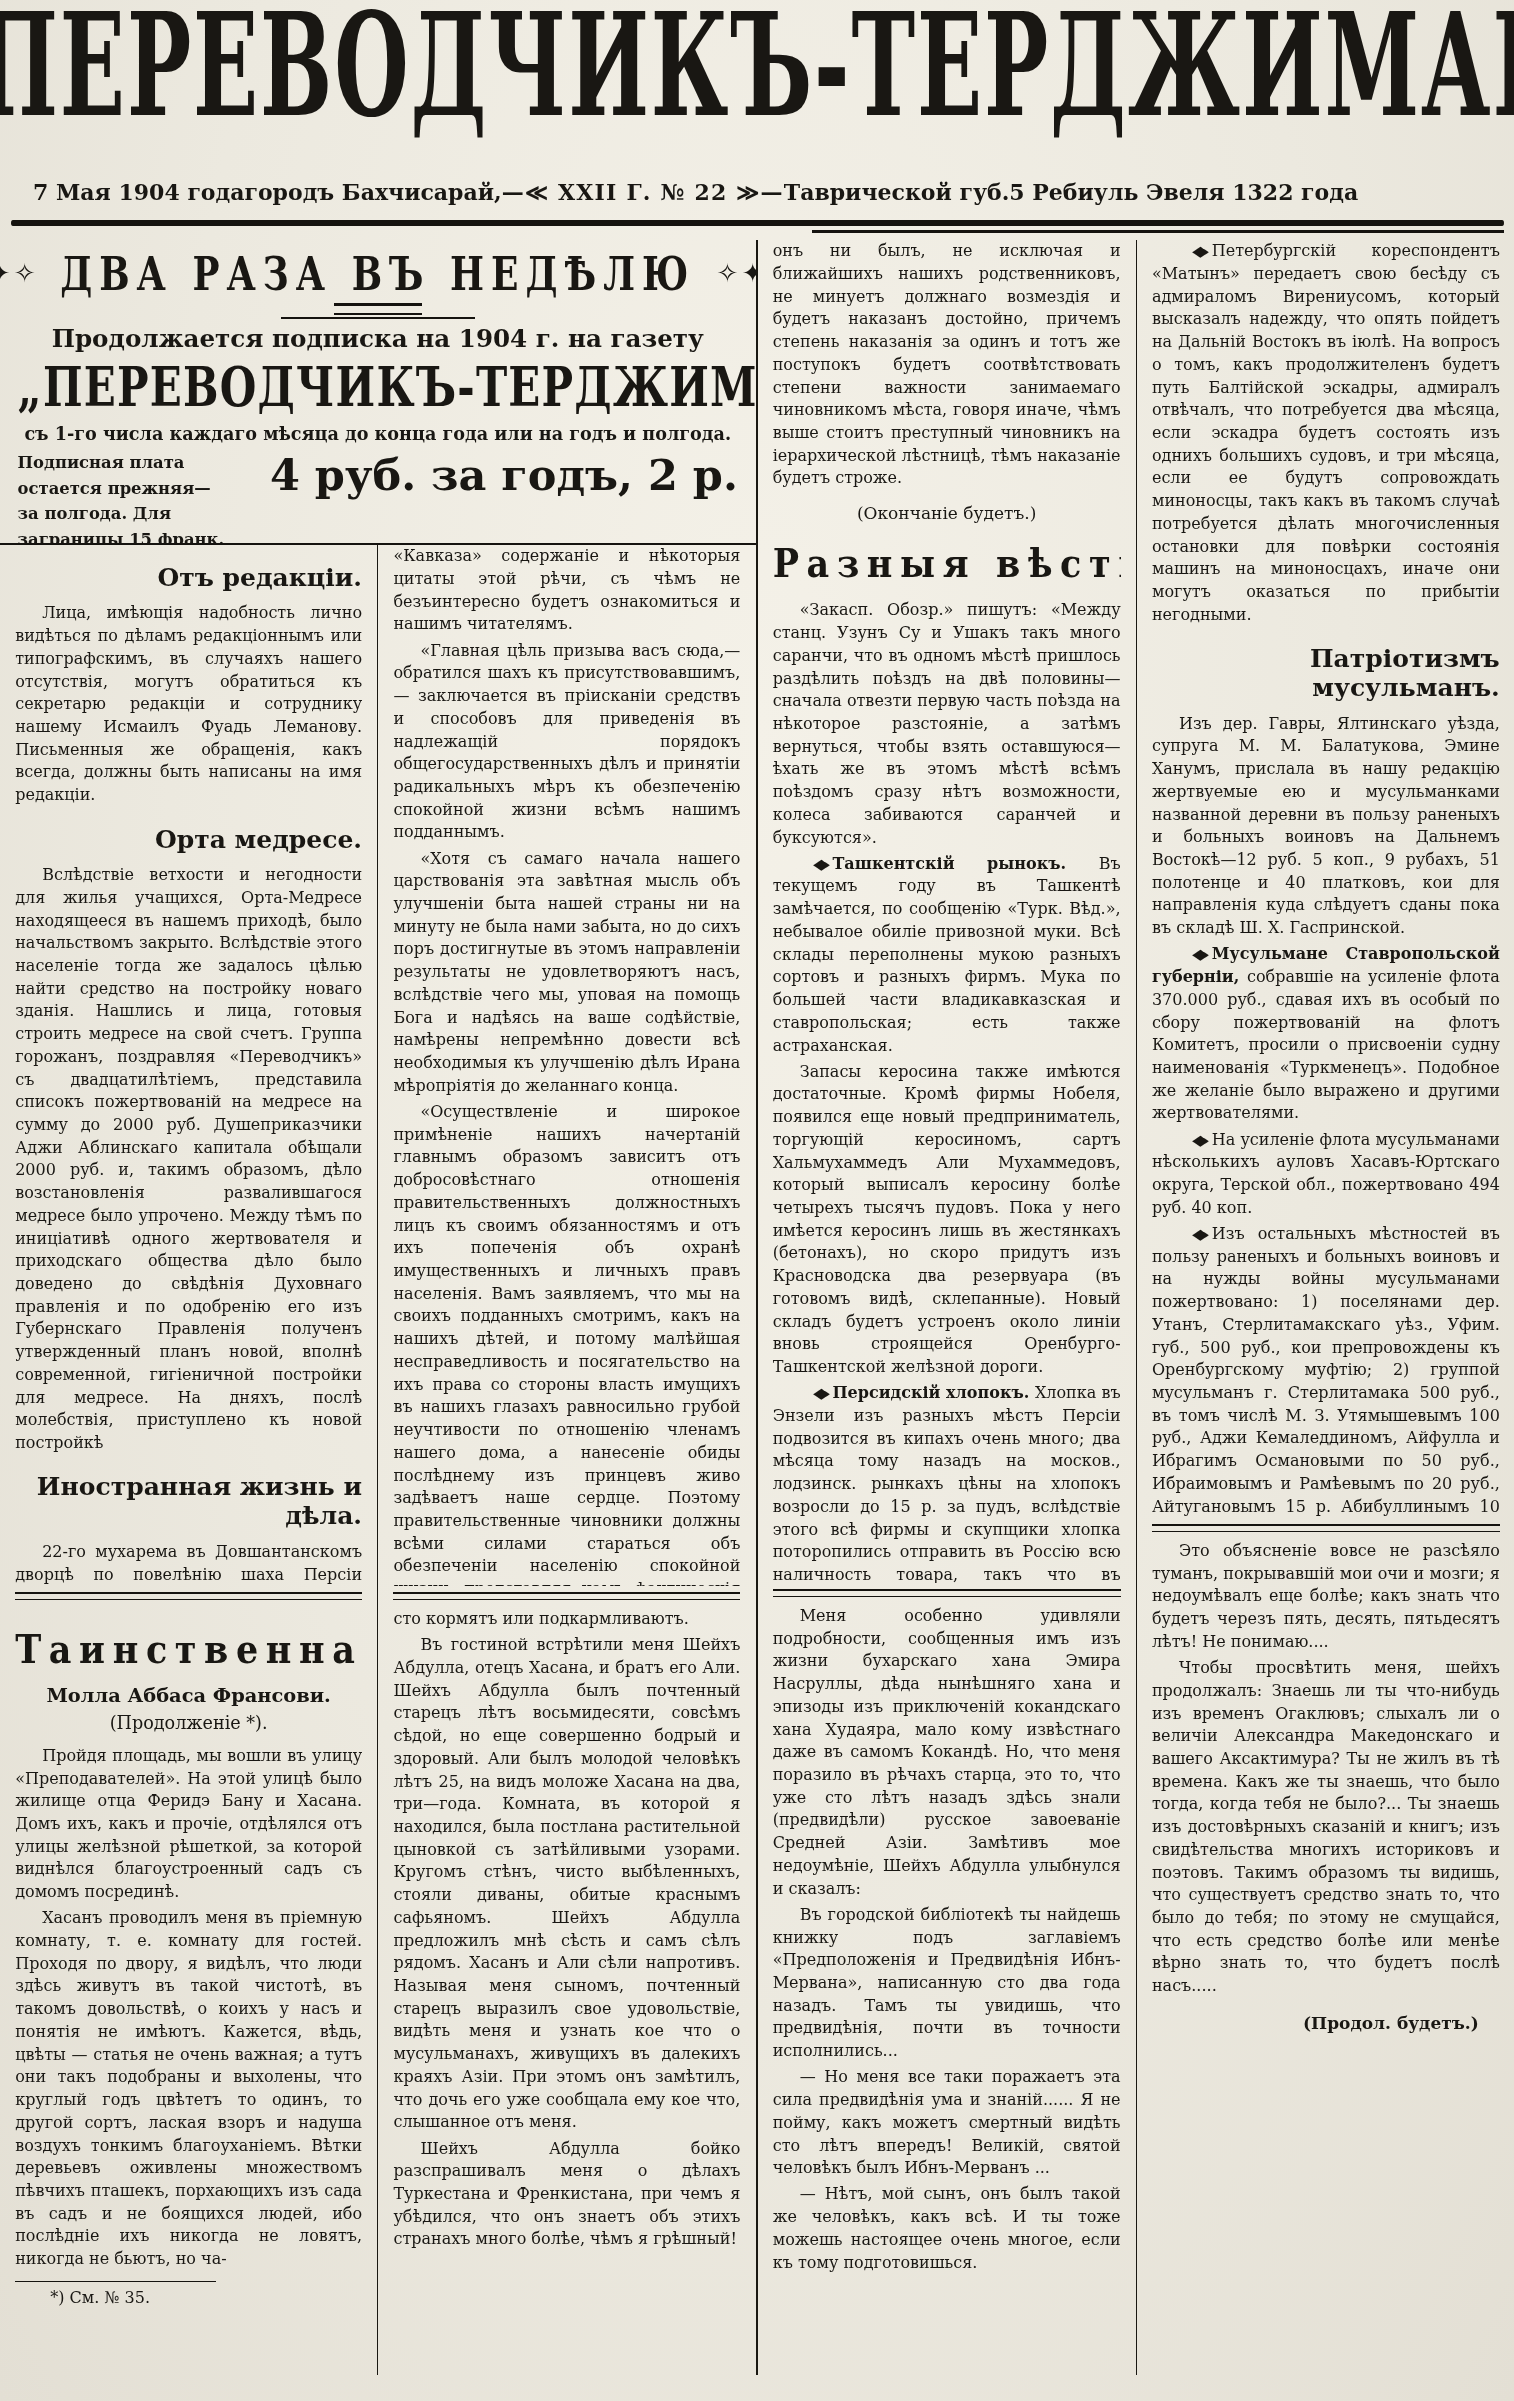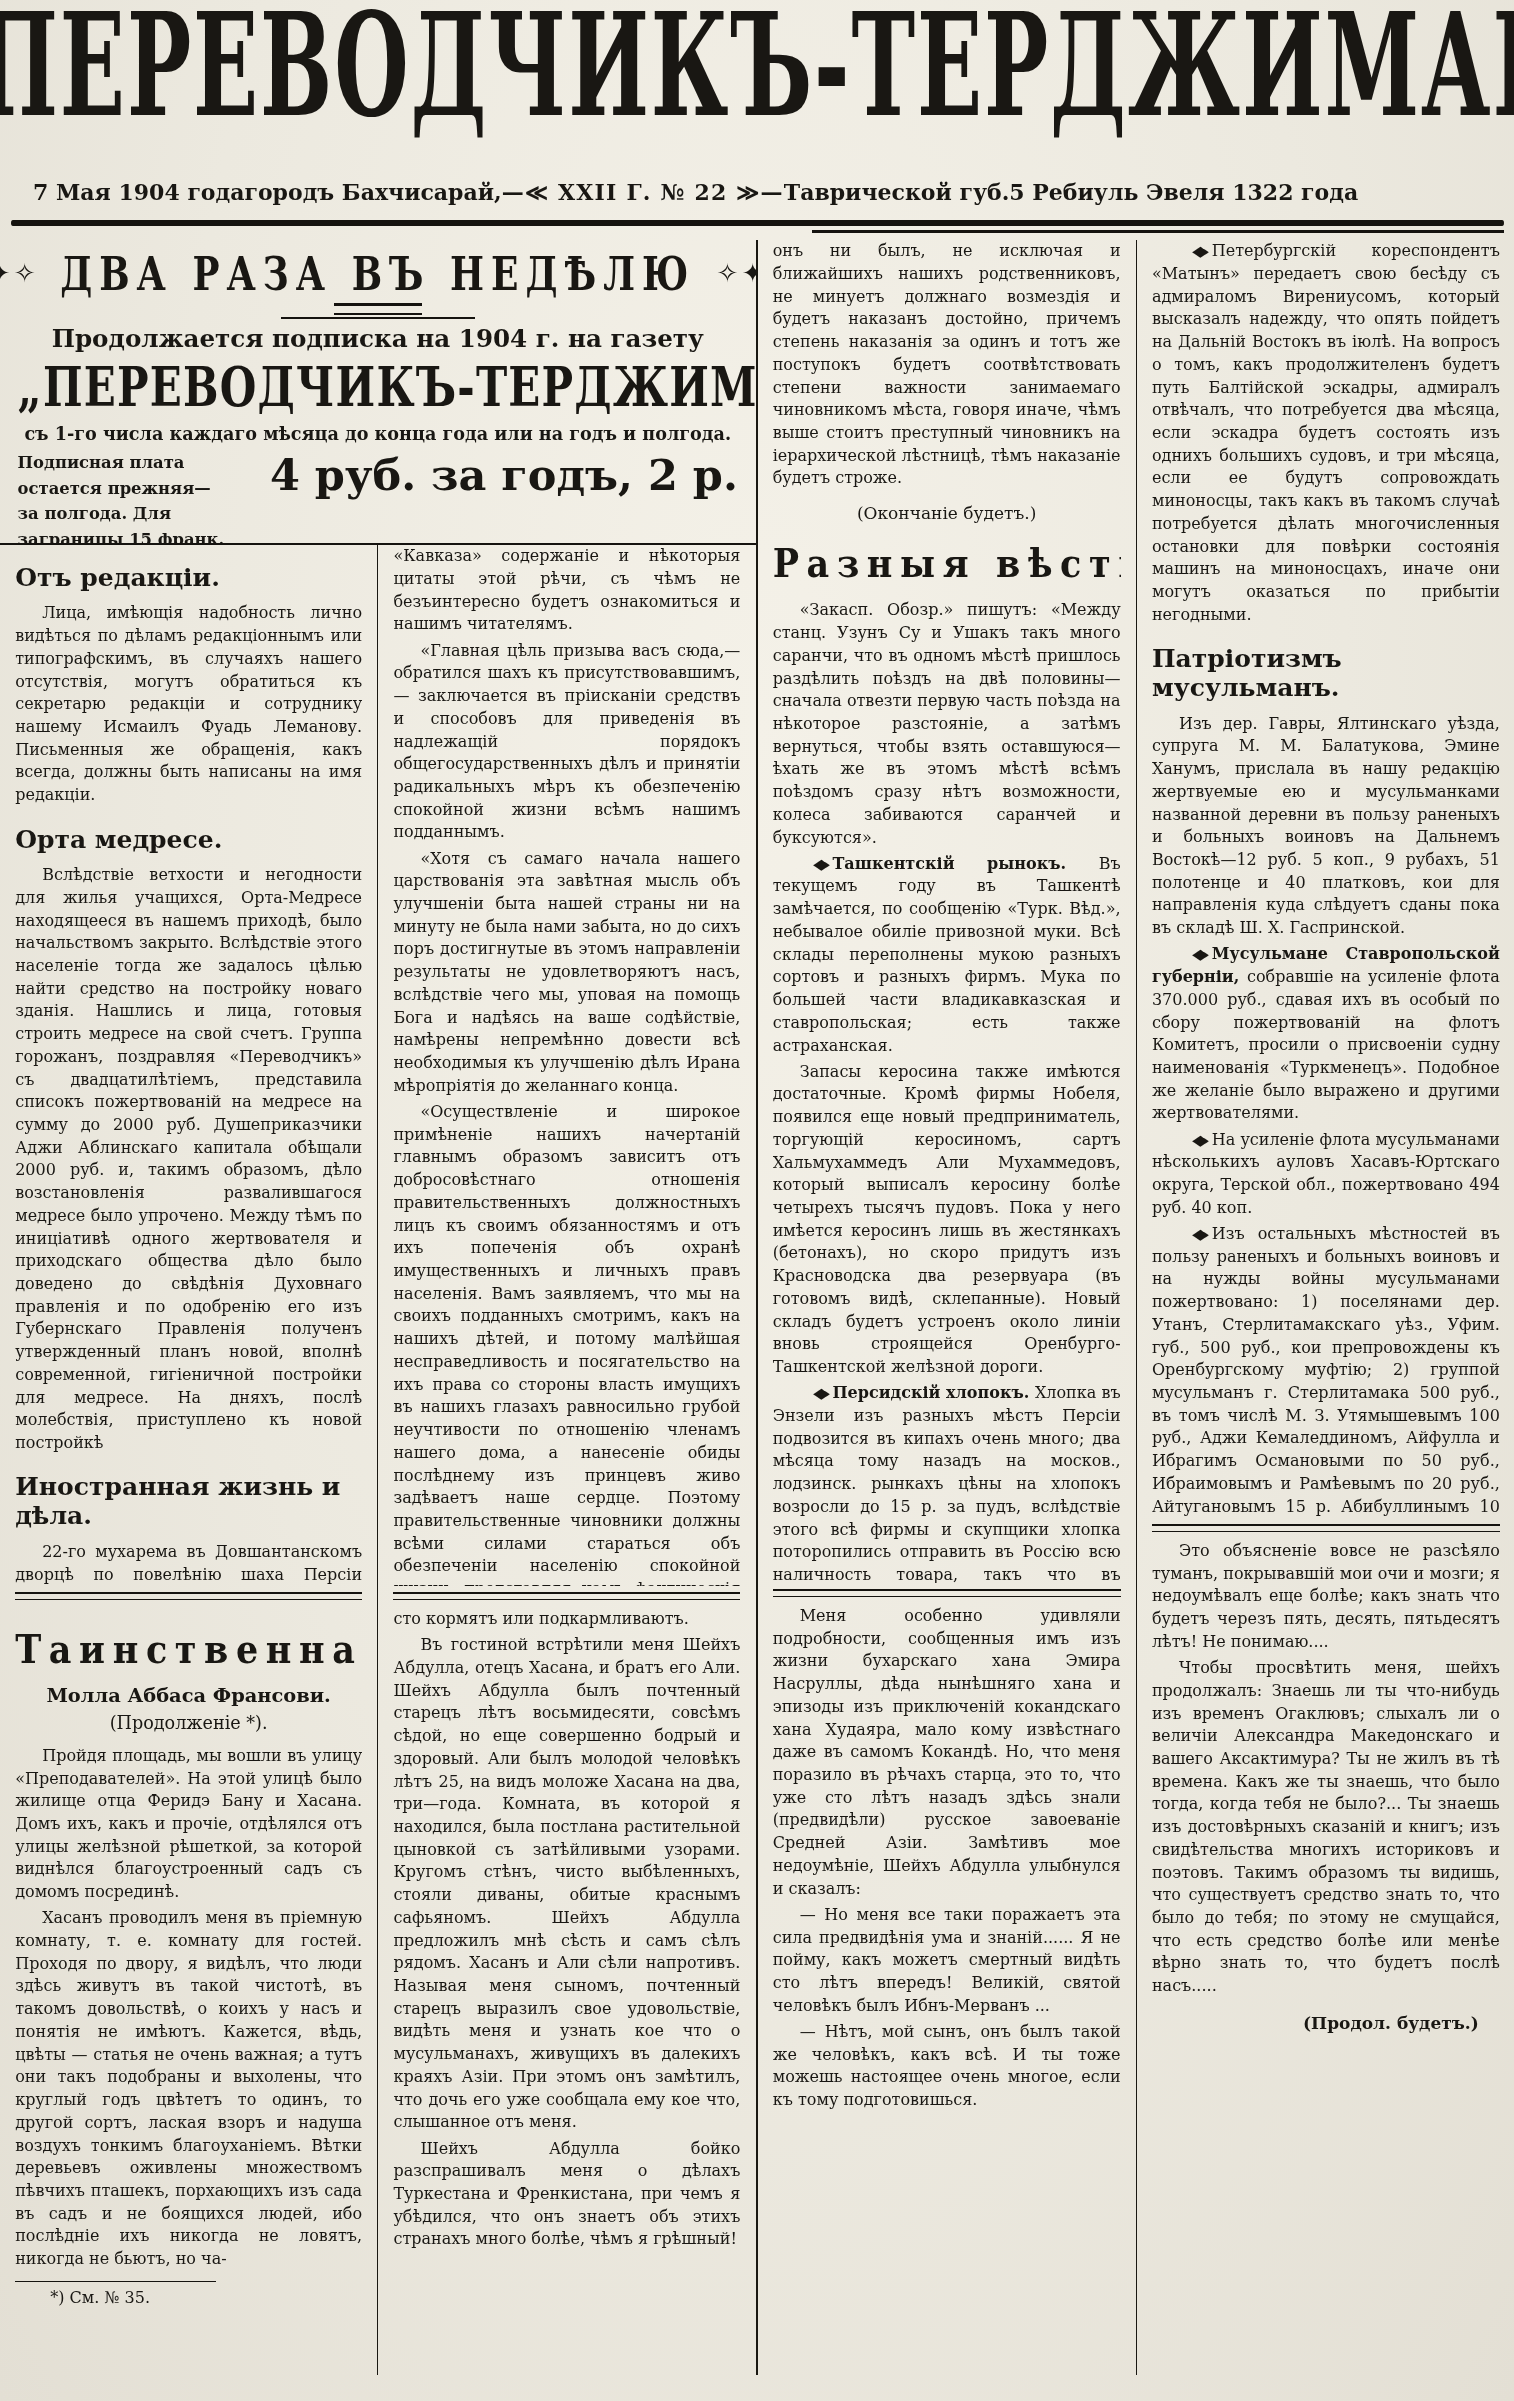--- a/index.html
+++ b/index.html
@@ -62,21 +62,21 @@
   .ad-price-row{display:flex;align-items:flex-start;justify-content:center;gap:15.2px;margin-top:5.9px;}
   .ad-price-left{font-size:16.4px;font-weight:bold;text-align:left;line-height:1.55;}
   .ad-price-big{font-size:43px;font-weight:bold;white-space:nowrap;}
 
   
   .para{font-size:16px;line-height:1.42;text-align:justify;margin:0 0 3.5px 0;text-indent:27px;}
   .para.cont{text-indent:0;}
   .para.item{text-indent:17.6px;}
   .diamond{display:inline-block;transform:scale(1.45,0.95);margin:0 9.4px 0 3.5px;font-size:15.2px;}
   .lead{font-weight:bold;}
-  .art-head{font-size:25px;font-weight:bold;text-align:left;margin:17.6px 0 10.6px 0;}
+  .art-head{font-size:25px;font-weight:bold;text-align:right;margin:17.6px 0 10.6px 0;}
   .sec-head{font-size:35px;font-weight:bold;text-align:center;letter-spacing:7.6px;
             transform:scaleY(1.12);transform-origin:center;margin:20px 0 15.2px 0;white-space:nowrap;}
   .sub-head{font-size:19.4px;font-weight:bold;text-align:center;margin:3.5px 0 5.9px 0;}
   .sub-head.small{font-size:17.6px;font-weight:normal;margin-bottom:11.7px;}
   .center-note{font-size:17px;text-align:center;margin:13px 0 5.9px 0;}
   .right-note{font-size:17px;font-weight:bold;text-align:right;padding-right:21px;margin-top:15.2px;}
   .fn-rule{width:58%;border-top:1.8px solid #15130f;margin:10.6px 0 5.9px 0;}
   .footnote{font-size:16px;text-indent:35px;}
   .rule-dbl{border-top:2.9px solid #15130f;border-bottom:1.8px solid #15130f;height:4.7px;
             margin:5.9px 0 8.2px 0;}
@@ -170,20 +170,21 @@
               <div class="center-note">(Окончаніе будетъ.)</div>
               <div class="sec-head">Разныя вѣсти.</div>
               <p class="para">«Закасп. Обозр.» пишутъ: «Между станц. Узунъ Су и Ушакъ такъ много саранчи, что въ одномъ мѣстѣ пришлось раздѣлить поѣздъ на двѣ половины—сначала отвезти первую часть поѣзда на нѣкоторое разстояніе, а затѣмъ вернуться, чтобы взять оставшуюся—ѣхать же въ этомъ мѣстѣ всѣмъ поѣздомъ сразу нѣтъ возможности, колеса забиваются саранчей и буксуются».</p>
               <p class="para item"><span class="diamond">◆</span><span class="lead">Ташкентскій рынокъ. </span>Въ текущемъ году въ Ташкентѣ замѣчается, по сообщенію «Турк. Вѣд.», небывалое обиліе привозной муки. Всѣ склады переполнены мукою разныхъ сортовъ и разныхъ фирмъ. Мука по большей части владикавказская и ставропольская; есть также астраханская.</p>
               <p class="para">Запасы керосина также имѣются достаточные. Кромѣ фирмы Нобеля, появился еще новый предприниматель, торгующій керосиномъ, сартъ Хальмухаммедъ Али Мухаммедовъ, который выписалъ керосину болѣе четырехъ тысячъ пудовъ. Пока у него имѣется керосинъ лишь въ жестянкахъ (бетонахъ), но скоро придутъ изъ Красноводска два резервуара (въ готовомъ видѣ, склепанные). Новый складъ будетъ устроенъ около линіи вновь строящейся Оренбурго-Ташкентской желѣзной дороги.</p>
               <p class="para item"><span class="diamond">◆</span><span class="lead">Персидскій хлопокъ. </span>Хлопка въ Энзели изъ разныхъ мѣстъ Персіи подвозится въ кипахъ очень много; два мѣсяца тому назадъ на москов., лодзинск. рынкахъ цѣны на хлопокъ возросли до 15 р. за пудъ, вслѣдствіе этого всѣ фирмы и скупщики хлопка поторопились отправить въ Россію всю наличность товара, такъ что въ нынѣшнемъ году хлопокъ въ Энзели доставленъ раньше на два мѣсяца. Въ настоящее время хлопка прибыло вновь десять тысячъ кипъ, который намѣревались отправить для продажи въ Баку, но такъ какъ цѣна успѣла понизиться слишкомъ рѣзко (до 10 р. 50 к. за п.), то отправку измѣнили и теперь всю партію грузятъ въ Астрахань, для переотправки въ Нижній и Москву.</p>
             </div>
           <div class="rule-dbl"></div>
           <div class="col-bottom">
               <p class="para">Меня особенно удивляли подробности, сообщенныя имъ изъ жизни бухарскаго хана Эмира Насруллы, дѣда нынѣшняго хана и эпизоды изъ приключеній кокандскаго хана Худаяра, мало кому извѣстнаго даже въ самомъ Кокандѣ. Но, что меня поразило въ рѣчахъ старца, это то, что уже сто лѣтъ назадъ здѣсь знали (предвидѣли) русское завоеваніе Средней Азіи. Замѣтивъ мое недоумѣніе, Шейхъ Абдулла улыбнулся и сказалъ:</p>
+              <p class="para">Въ городской библіотекѣ ты найдешь книжку подъ заглавіемъ «Предположенія и Предвидѣнія Ибнъ-Мервана», написанную сто два года назадъ. Тамъ ты увидишь, что предвидѣнія, почти въ точности исполнились...</p>
               <p class="para">— Но меня все таки поражаетъ эта сила предвидѣнія ума и знаній...... Я не пойму, какъ можетъ смертный видѣть сто лѣтъ впередъ! Великій, святой человѣкъ былъ Ибнъ-Мерванъ ...</p>
               <p class="para">— Нѣтъ, мой сынъ, онъ былъ такой же человѣкъ, какъ всѣ. И ты тоже можешь настоящее очень многое, если къ тому подготовишься.</p>
             </div>
         </div>
         <div class="col col-d">
           <div class="col-top">
               <p class="para item"><span class="diamond">◆</span>Петербургскій кореспондентъ «Матынъ» передаетъ свою бесѣду съ адмираломъ Вирениусомъ, который высказалъ надежду, что опять пойдетъ на Дальній Востокъ въ іюлѣ. На вопросъ о томъ, какъ продолжителенъ будетъ путь Балтійской эскадры, адмиралъ отвѣчалъ, что потребуется два мѣсяца, если эскадра будетъ состоять изъ однихъ большихъ судовъ, и три мѣсяца, если ее будутъ сопровождать миноносцы, такъ какъ въ такомъ случаѣ потребуется дѣлать многочисленныя остановки для повѣрки состоянія машинъ на миноносцахъ, иначе они могутъ оказаться по прибытіи негодными.</p>
               <div class="art-head">Патріотизмъ мусульманъ.</div>
               <p class="para">Изъ дер. Гавры, Ялтинскаго уѣзда, супруга М. М. Балатукова, Эмине Ханумъ, прислала въ нашу редакцію жертвуемые ею и мусульманками названной деревни въ пользу раненыхъ и больныхъ воиновъ на Дальнемъ Востокѣ—12 руб. 5 коп., 9 рубахъ, 51 полотенце и 40 платковъ, кои для направленія куда слѣдуетъ сданы пока въ складѣ Ш. Х. Гаспринской.</p>
               <p class="para item"><span class="diamond">◆</span><span class="lead">Мусульмане Ставропольской губерніи, </span>собравшіе на усиленіе флота 370.000 руб., сдавая ихъ въ особый по сбору пожертвованій на флотъ Комитетъ, просили о присвоеніи судну наименованія «Туркменецъ». Подобное же желаніе было выражено и другими жертвователями.</p>

